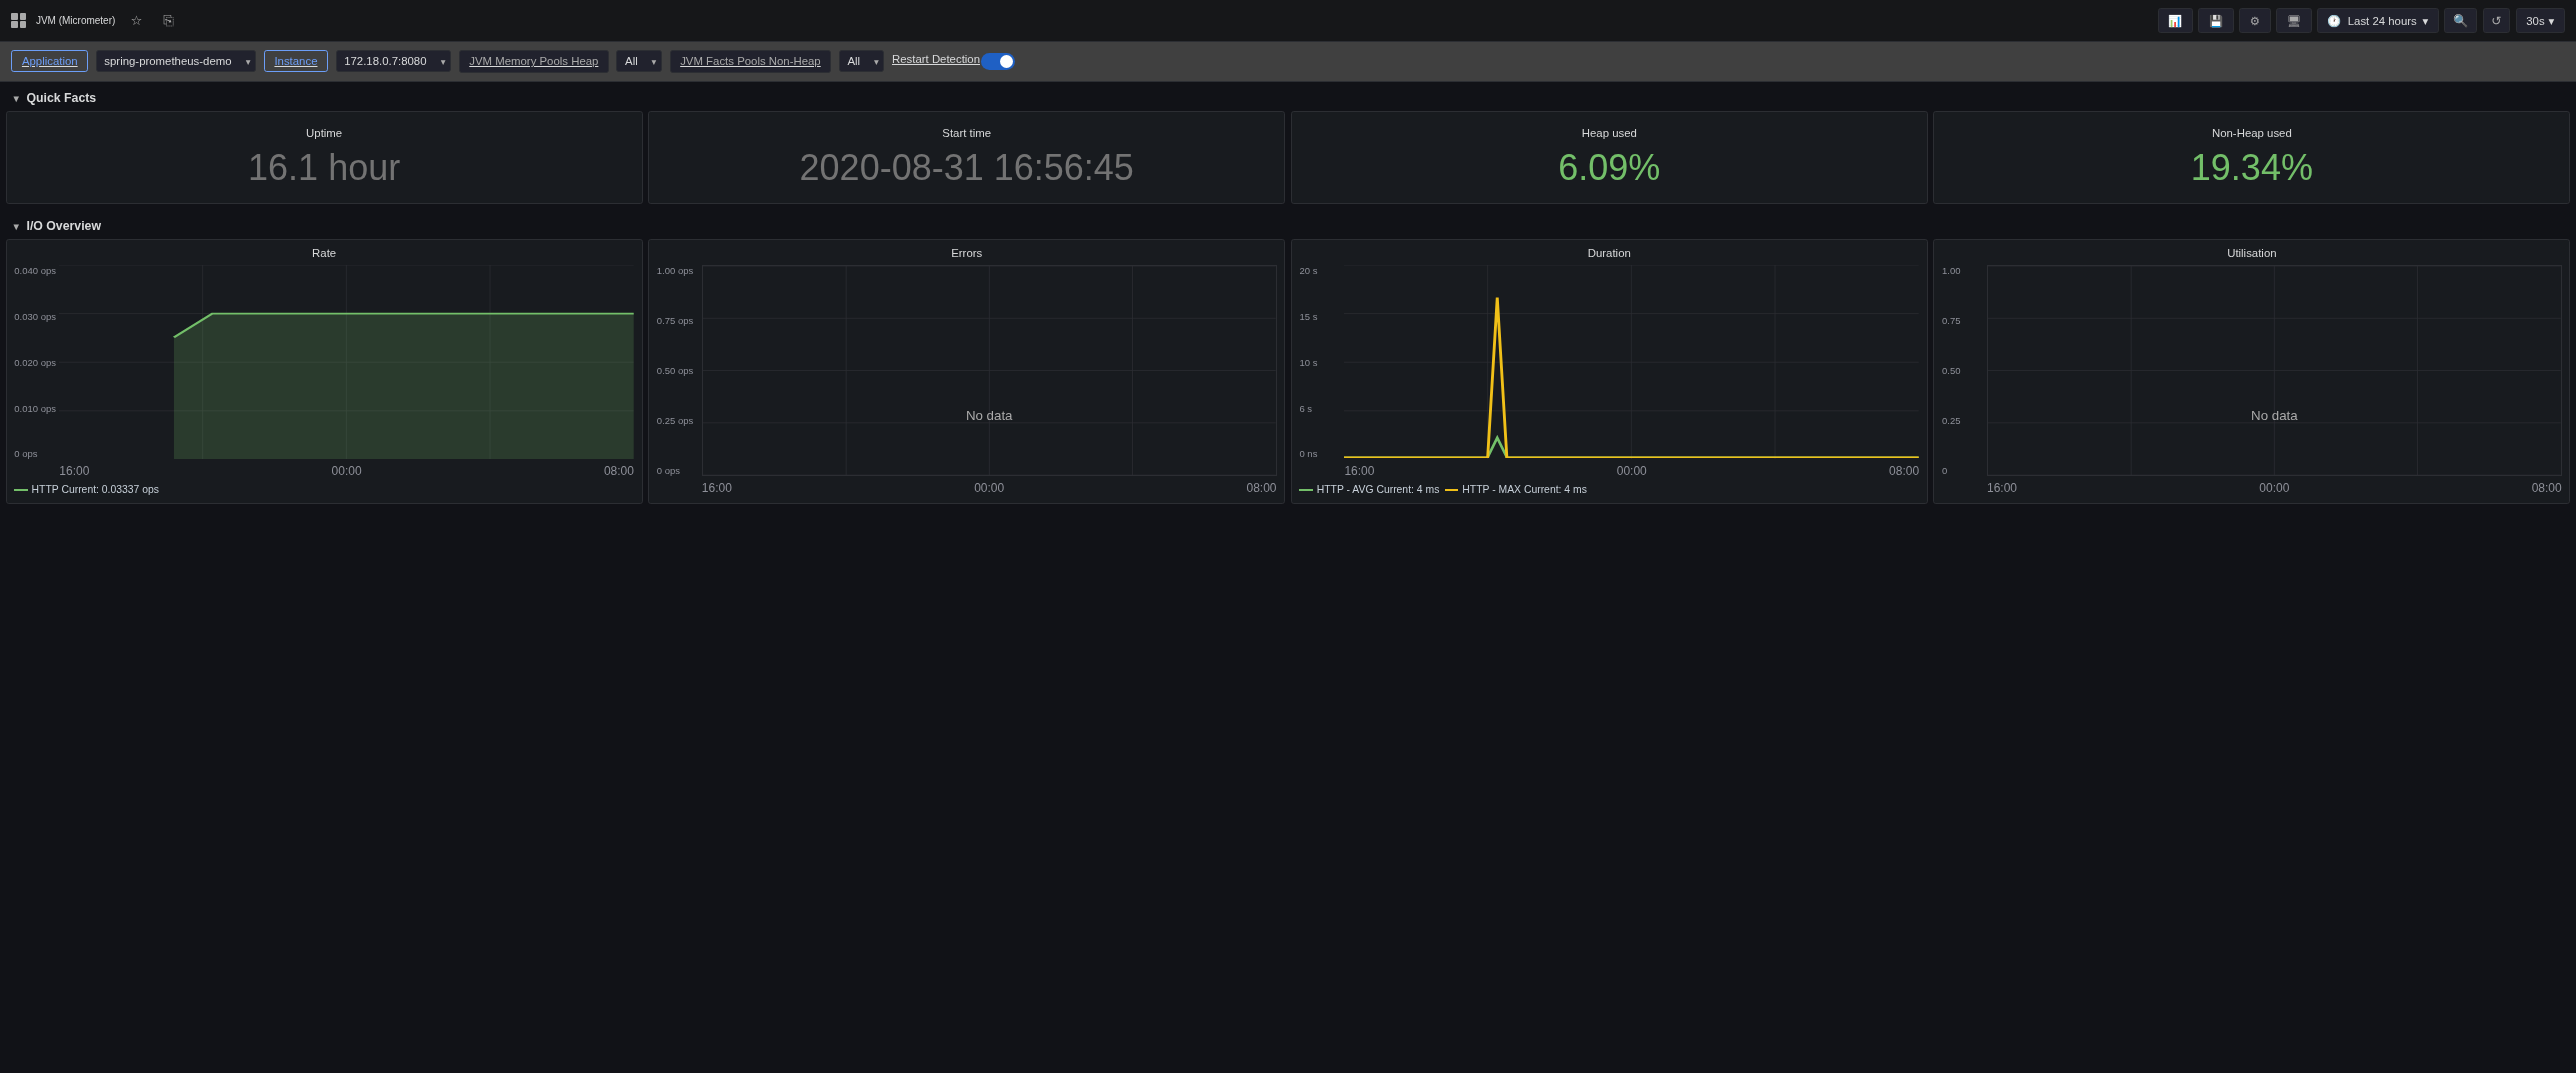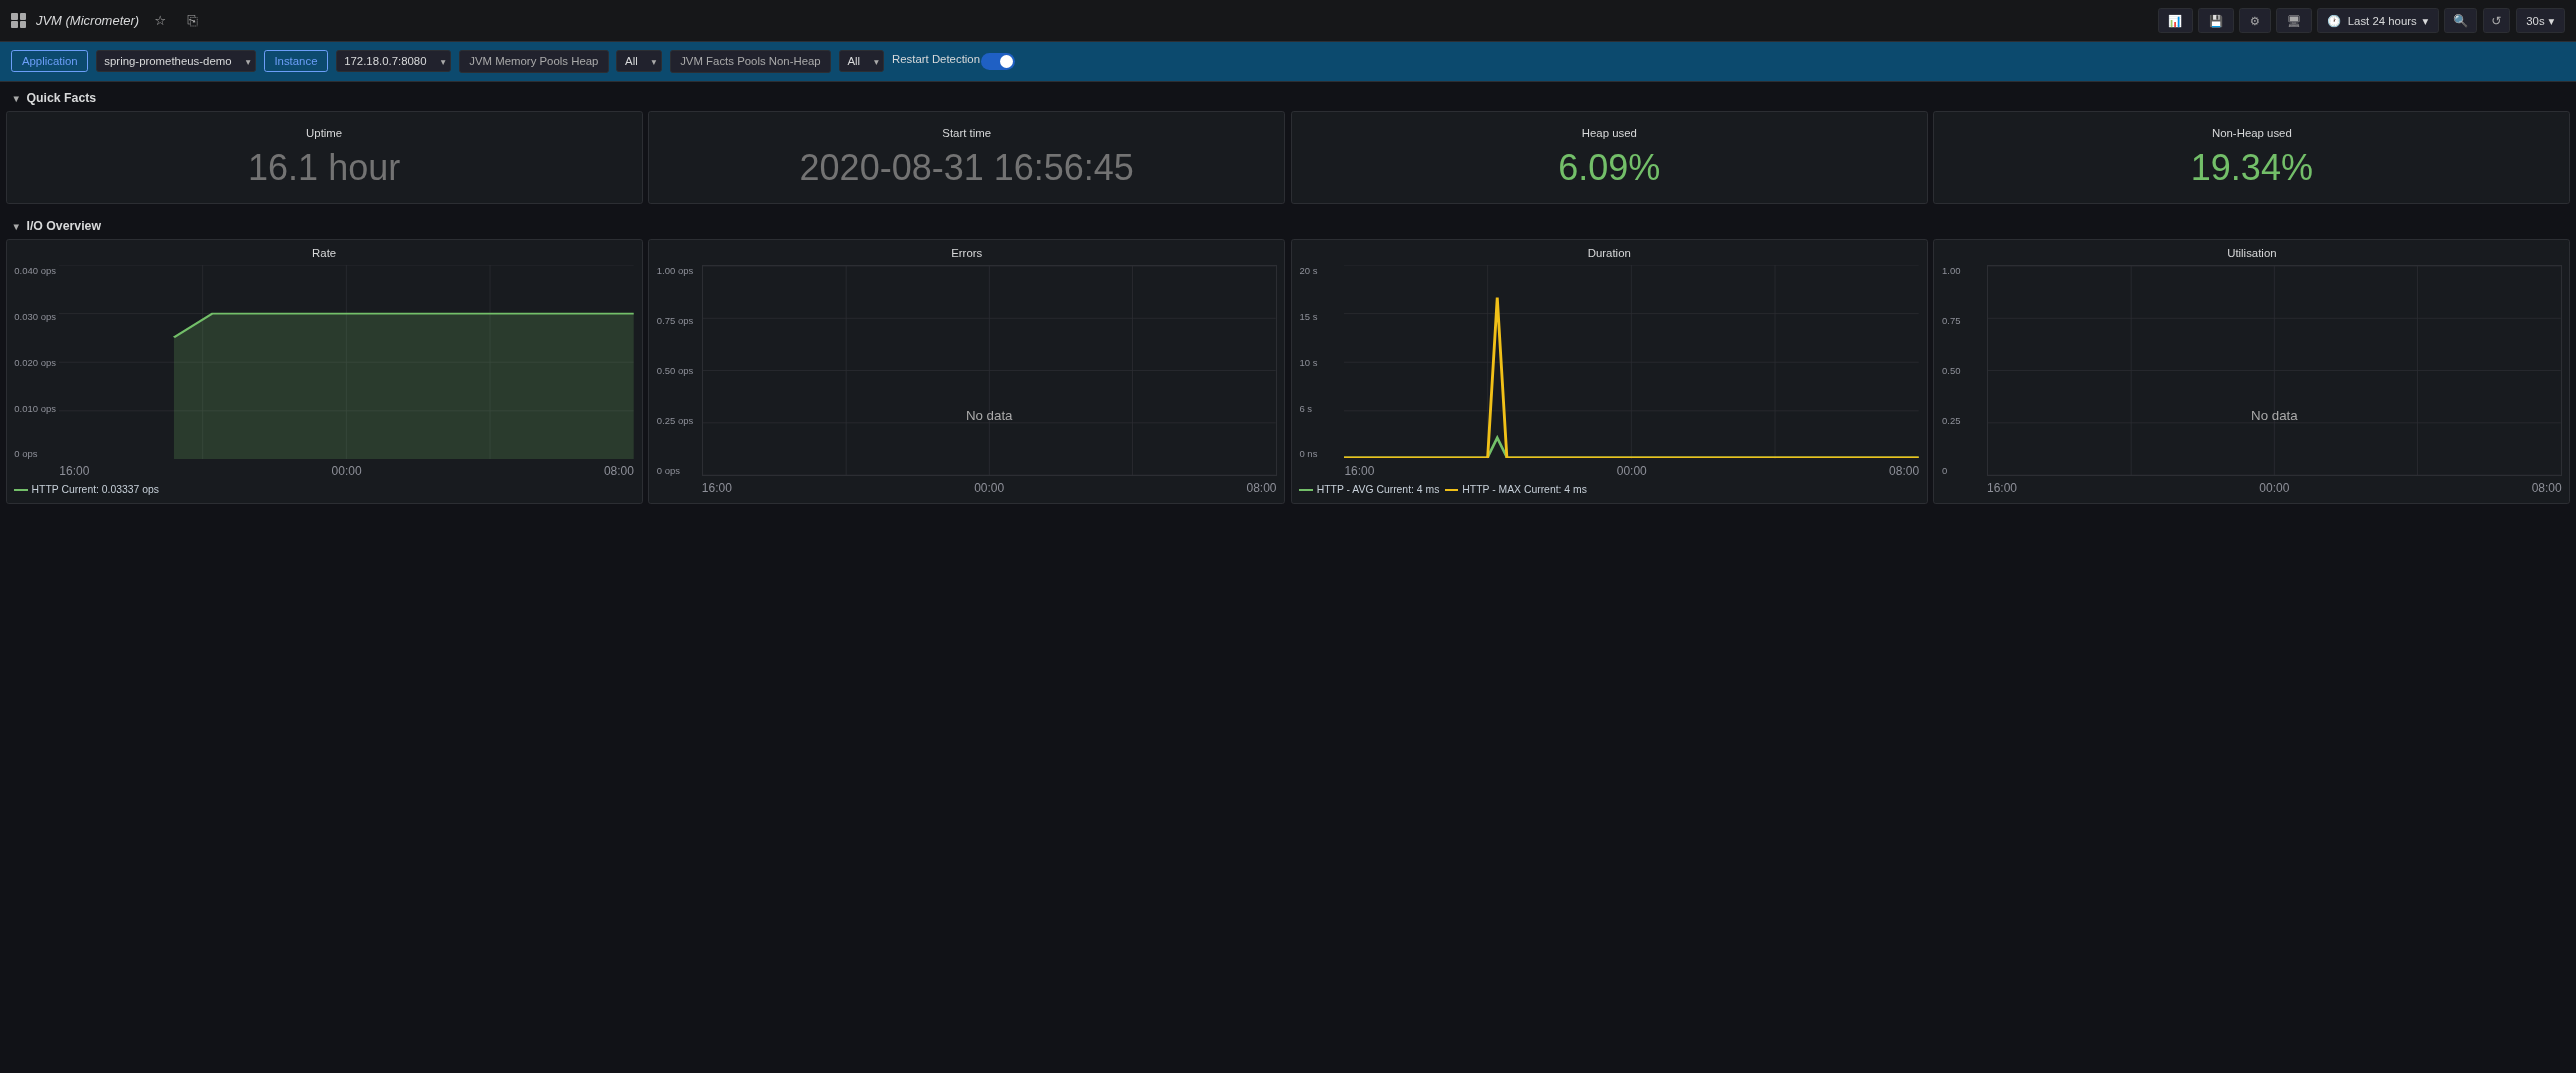--- a/index.html
+++ b/index.html
@@ -32,24 +32,23 @@
       gap: 1.9px;
       width: 15px;
       height: 15px;
     }
     .grid-icon span {
       background: #aaa;
       display: block;
       border-radius: 0.9px;
     }
     .dashboard-title {
-      font-size: 13px;
+      font-size: 10px;
       font-weight: 500;
       color: #d8d9da;
-      font-style: italic;
     }
     .icon-btn {
       background: none;
       border: none;
       color: #aaa;
       cursor: pointer;
       font-size: 13.3px;
       padding: 3.8px 5.7px;
       border-radius: 2.8px;
       display: flex;
@@ -105,23 +104,24 @@
       align-items: center;
       gap: 3.8px;
     }
 
     
     .filter-bar {
       display: flex;
       align-items: center;
       padding: 7.6px 11.4px;
       gap: 7.6px;
-      background: #0c4a6e;
+      background: #404040;
       border-bottom: 0.9px solid #2c2e33;
       flex-wrap: wrap;
+      text-decoration: underline;
     }
     .filter-select {
       background: #21222d;
       border: 0.9px solid #2c2e33;
       color: #d8d9da;
       padding: 3.8px 23px 3.8px 7.6px;
       border-radius: 2.8px;
       cursor: pointer;
       font-size: 11.4px;
       appearance: none;

